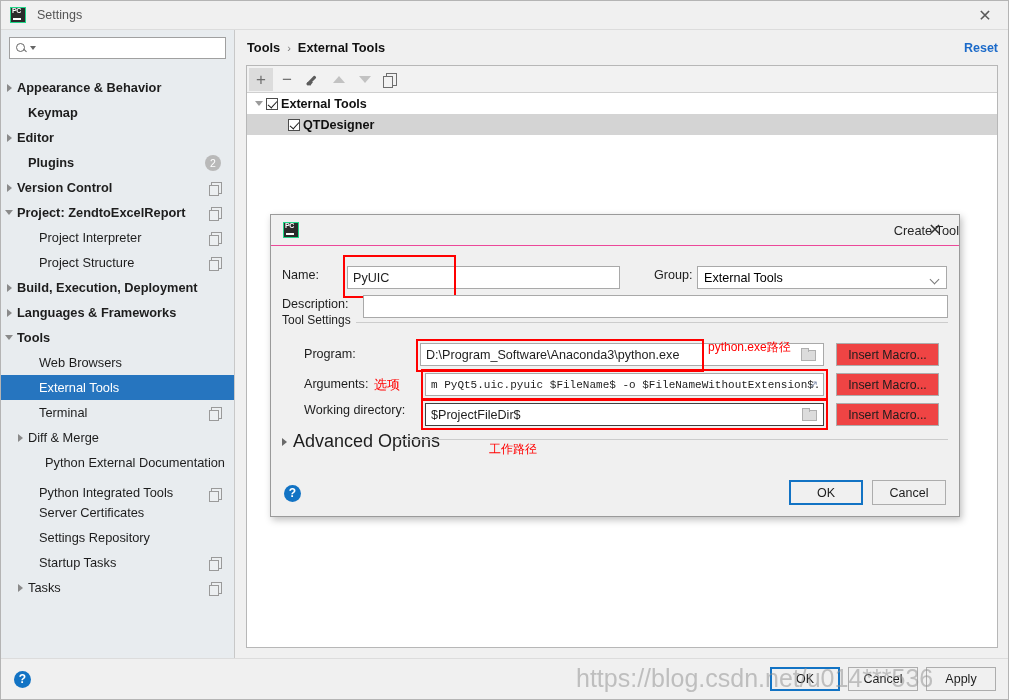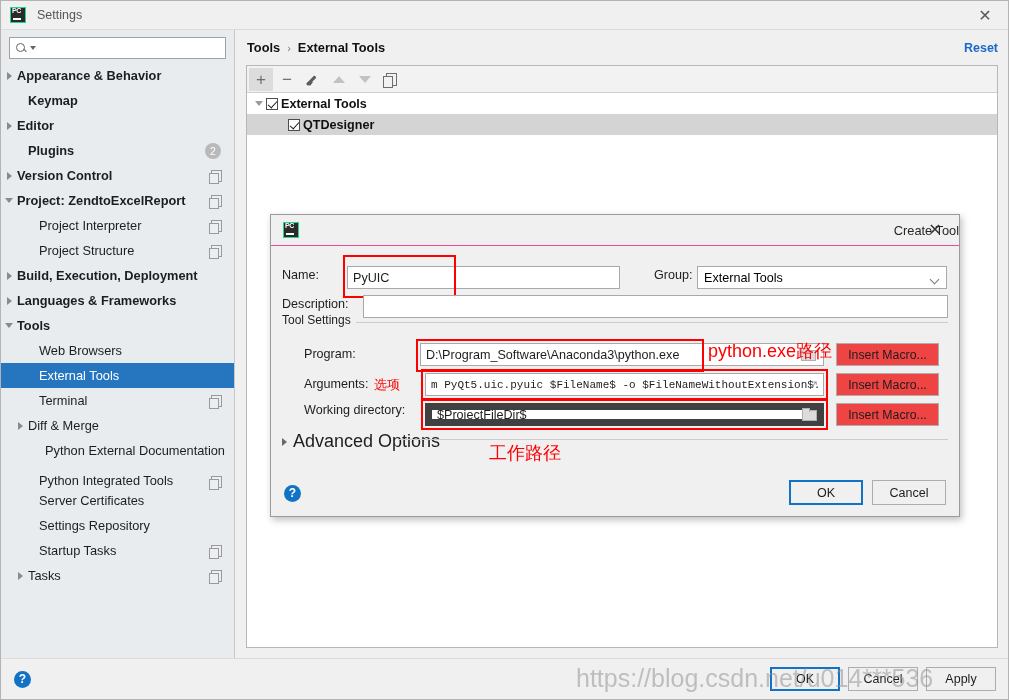--- a/index.html
+++ b/index.html
@@ -93,21 +93,21 @@
     border-left: 3px solid transparent;
     border-right: 3px solid transparent;
     border-top: 4px solid #666;
   }
   .search-input {
     border: 0; outline: none; background: transparent;
     font-size: 12px; flex: 1; margin-left: 3px;
     font-family: "Liberation Sans", sans-serif;
   }
 
-  .tree { margin-top: 4px; }
+  .tree { margin-top: 16px; }
   .tree-row {
     height: 25px;
     display: flex; align-items: center;
     position: relative;
     font-size: 12.8px;
     color: #1d1d1d;
     cursor: default;
   }
   .tree-row.selected { background: #2675bf; color: #ffffff; }
   .arrow {
@@ -338,31 +338,31 @@
     font-size: 12.6px;
     color: #1d1d1d;
     font-family: "Liberation Sans", sans-serif;
     padding: 0 5px;
     outline: none;
   }
   .txt.mono {
     font-family: "Liberation Mono", monospace;
     font-size: 11px;
   }
-  .txt.focusring { border: 7px solid #404040; }
+  .txt.focusring { border: 1px solid #404040; }
 
   .redbox {
     position: absolute;
     border: 2px solid #ff0000;
     pointer-events: none;
   }
   .annot {
     position: absolute;
     color: #ff0000;
-    font-size: 18px;
+    font-size: 12px;
     font-family: "Liberation Sans", sans-serif;
     white-space: nowrap;
   }
 
   .combo {
     position: absolute;
     height: 23px;
     border: 1px solid #a9a9a9;
     background: #ffffff;
     display: flex; align-items: center;

